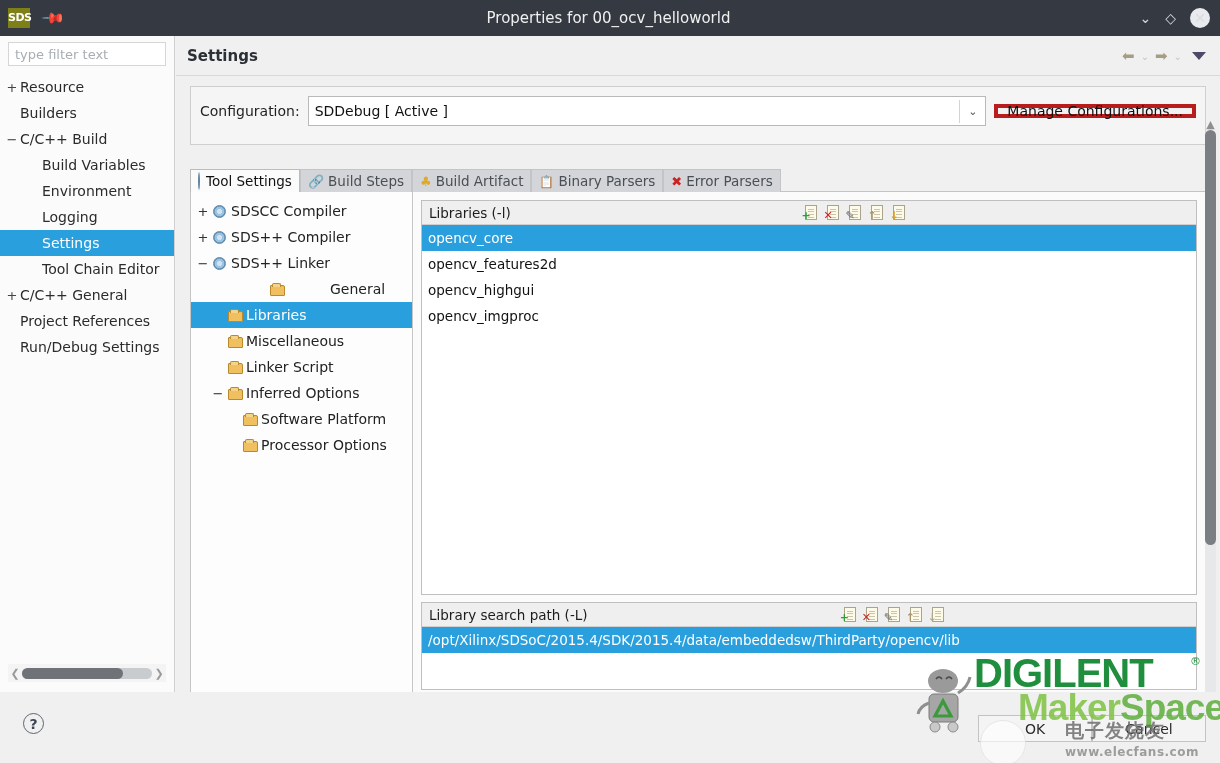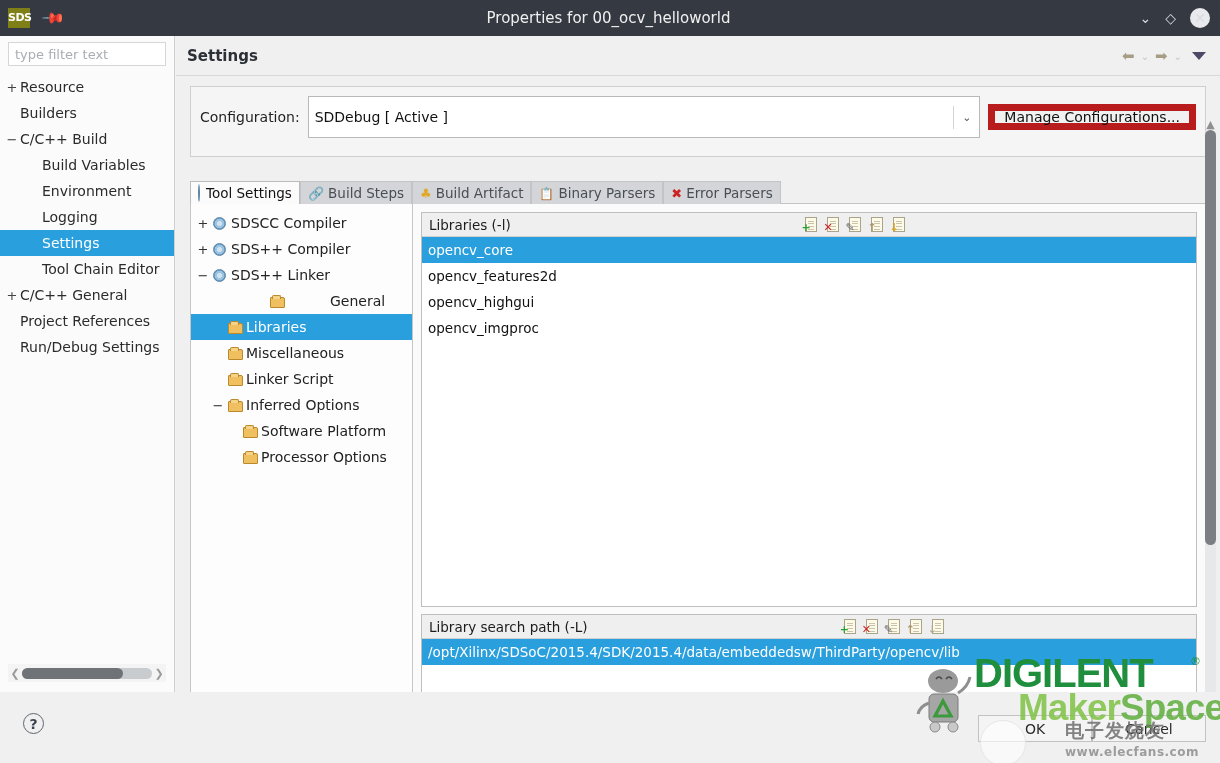--- a/index.html
+++ b/index.html
@@ -104,30 +104,30 @@
 
   .panel-body { padding: 10px 14px 0 14px; }
 
   .config-box {
     border:1px solid #cfcfcf; background:#f5f5f5;
     padding: 9px 9px 18px 9px;
     display:flex; align-items:center; gap:8px;
   }
   .config-label { font-size:14px; color:#1f1f1f; }
   .combo {
-    flex:1; height:42px; background:#fff; border:1px solid #b9b9b9;
+    flex:1; height:30px; background:#fff; border:1px solid #b9b9b9;
     display:flex; align-items:center; padding-left:6px; font-size:14px; color:#111;
   }
   .combo .cv { flex:1; }
   .combo .cbtn {
     width:26px; height:23px; border-left:1px solid #d4d4d4;
     display:flex;align-items:center;justify-content:center;font-size:11px;color:#555;
   }
   .btn {
-    height:26px; border:7px solid #b91c1c; background:#f1f1f1;
+    height:14px; border:4px solid #b91c1c; background:#f1f1f1;
     padding: 0 9px; font-size:14px; color:#111; display:flex; align-items:center;
     font-family:inherit;
   }
 
   
   .tabs { display:flex; align-items:flex-end; margin-top:24px; height:23px; }
   .tab {
     display:flex; align-items:center; gap:4px; height:23px;
     padding: 0 7px; font-size:13.5px; color:#4a4f55;
     background:#d3d5d8; border:1px solid #c2c4c7; border-bottom:none;

